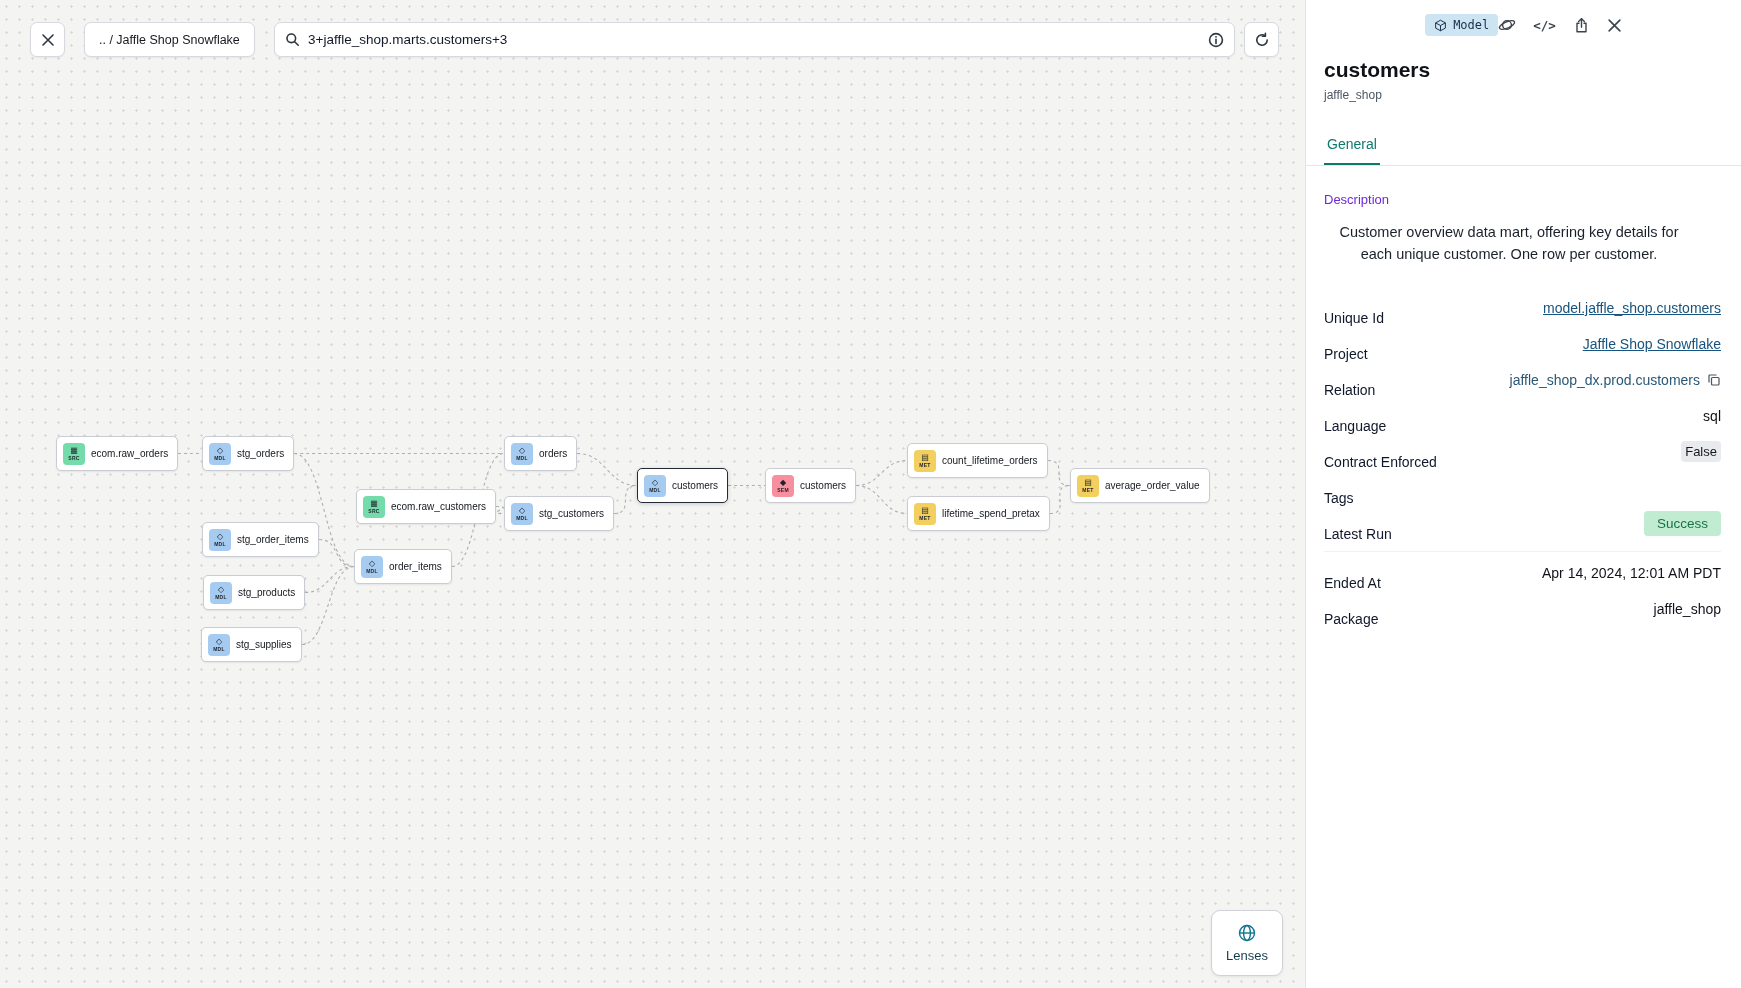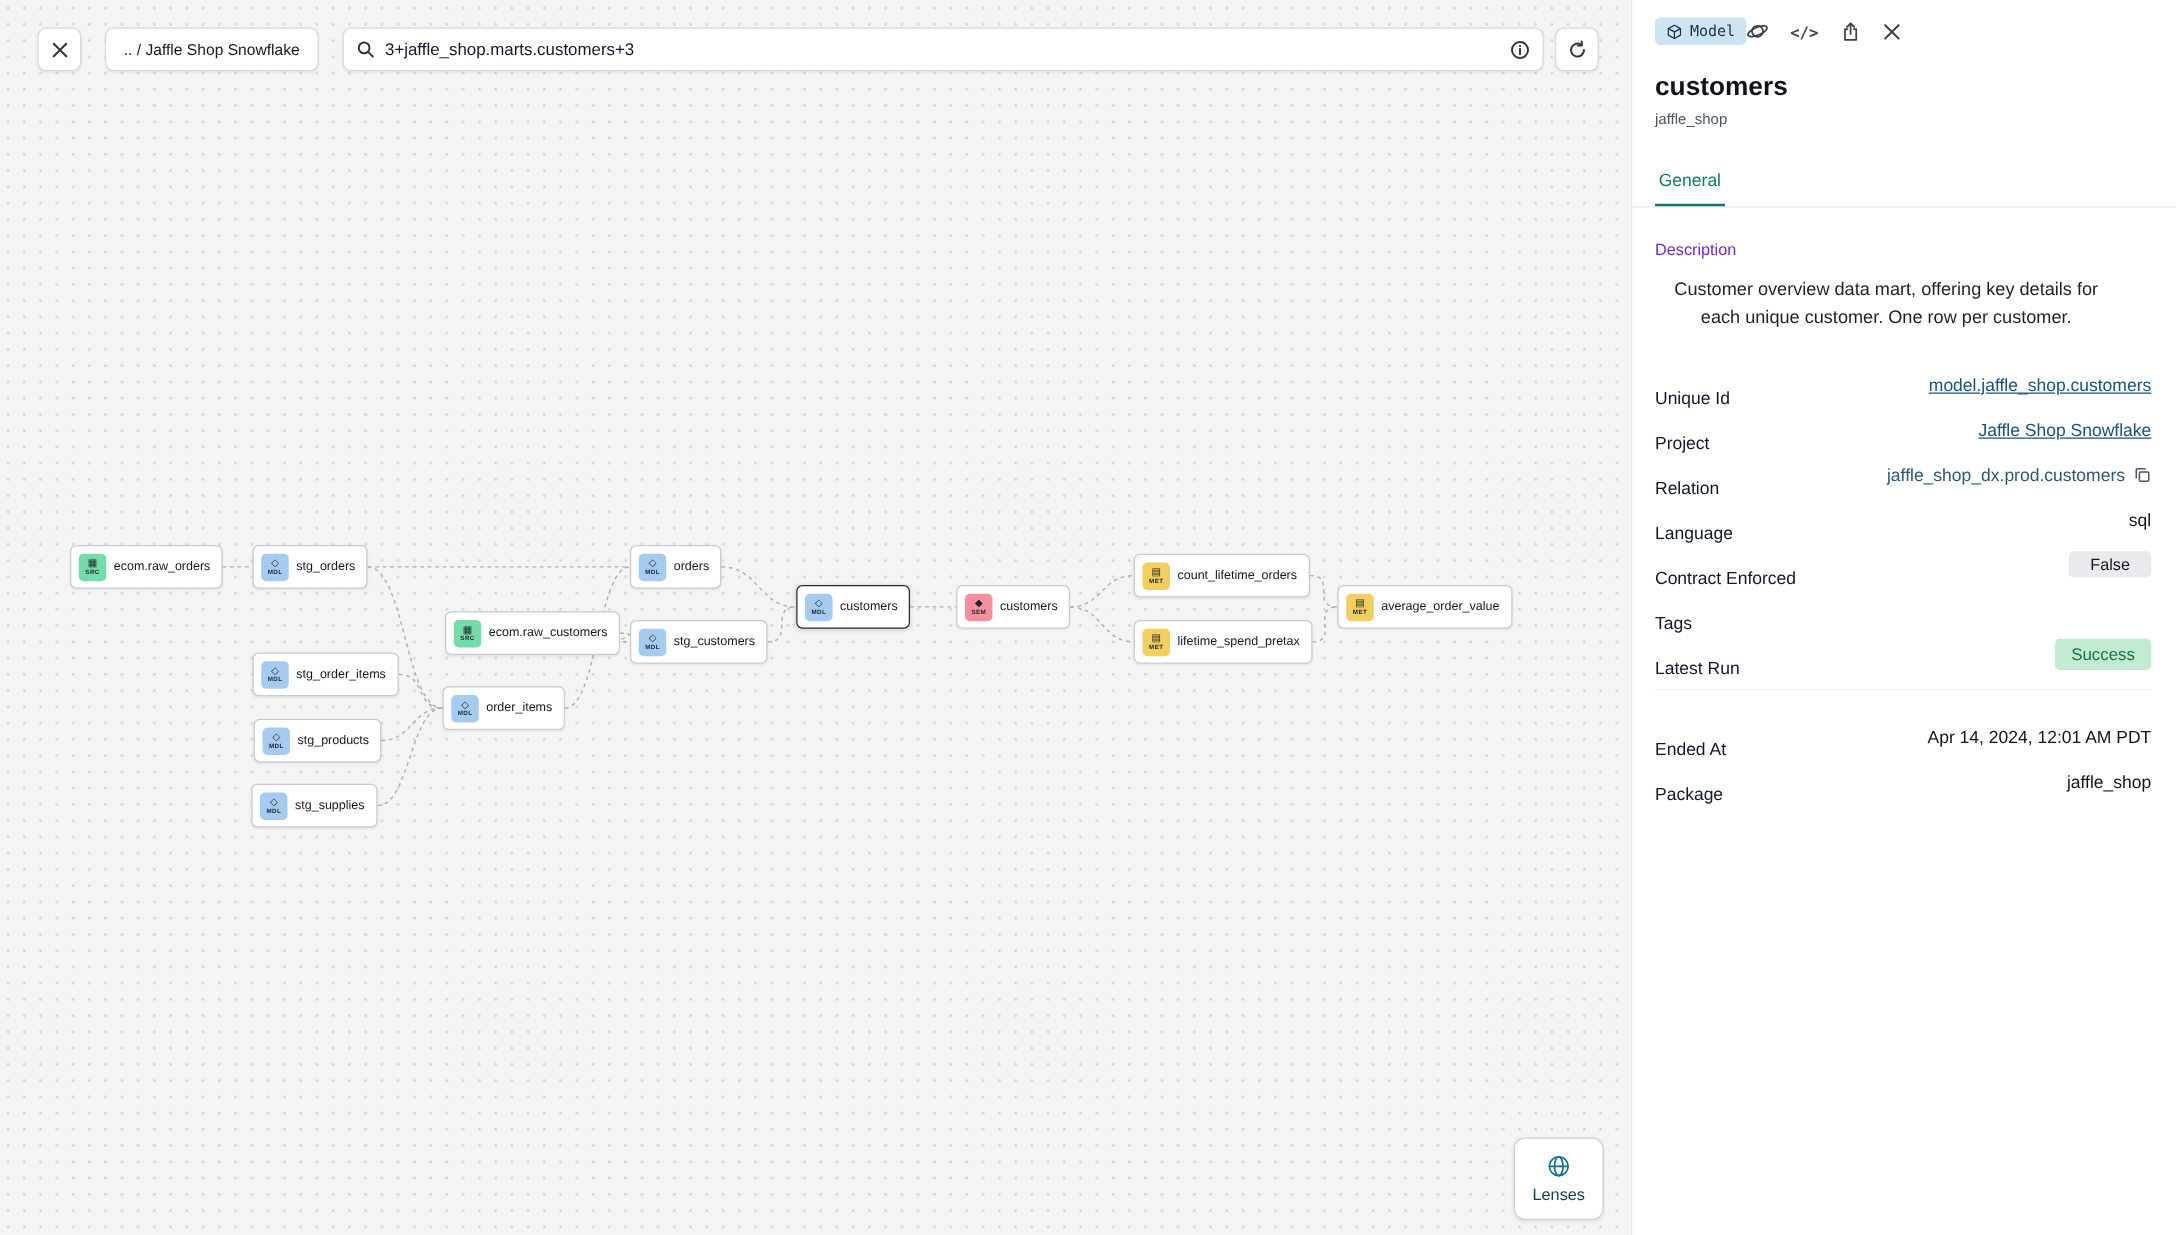--- a/index.html
+++ b/index.html
@@ -65,21 +65,21 @@
   .t-met .nicon { background: var(--met); }
   .nglyph { font-size: 8px; line-height: 9px; }
   .ncode { font-size: 5px; font-weight: bold; letter-spacing: .3px; line-height: 6px; }
   .nlabel { font-size: 10px; color: #14181e; }
 
   
   .panel {
     position: absolute; left: 1306px; top: 0; width: 435px; height: 988px;
     background: #fff; display: flex; flex-direction: column;
   }
-  .panel-head { padding: 14px 18px 0 18px; display: flex; align-items: center; justify-content: flex-start; }
+  .panel-head { padding: 14px 18px 0 18px; display: flex; align-items: center; justify-content: center; }
   .type-badge {
     display: inline-flex; align-items: center; gap: 6px; background: #cde4f2;
     color: #16314a; border-radius: 4px; padding: 4px 9px;
     font-family: "DejaVu Sans Mono", monospace; font-size: 12px;
   }
   .head-icons { display: flex; align-items: center; gap: 17px; }
   .head-icons .hbtn { cursor: pointer; display: flex; align-items: center; color: #3c434d; background: none; border: none; }
   .code-glyph { font-family: "DejaVu Sans Mono", monospace; font-size: 12.5px; font-weight: bold; color: #3c434d; }
 
   .panel-title { padding: 22px 18px 0 18px; font-size: 21px; font-weight: bold; color: #0f1319; }
@@ -90,27 +90,27 @@
     padding: 8px 3px 11px 3px; font-size: 14px; color: var(--accent_teal);
     border-bottom: 2.5px solid var(--accent_teal); cursor: pointer; font-weight: 500;
   }
 
   .panel-body { padding: 26px 20px 20px 18px; overflow-y: auto; }
   .sect-label { font-size: 13px; color: #6d28d9; font-weight: 400; }
   .description-text { margin-top: 14px; font-size: 14.5px; line-height: 1.55; color: #1b212b; max-width: 370px; text-align: center; }
 
   .fields { margin-top: 24px; }
   .frow { display: flex; align-items: center; justify-content: space-between; min-height: 36px; }
-  .frow.sect-break { margin-top: 9px; border-top: 1px solid #f0f1f3; padding-top: 19px; }
+  .frow.sect-break { margin-top: 9px; border-top: 1px solid #f0f1f3; padding-top: 3px; }
   .flabel { font-size: 14px; color: #0f172a; margin-top: 20px; }
   .fvalue { font-size: 14px; color: #10141a; display: flex; align-items: center; gap: 7px; text-align: right; }
   .flink { color: #16537e; text-decoration: underline; font-size: 14px; cursor: pointer; }
   .fcopytext { color: #2a5876; }
   .copybtn { background: none; border: none; cursor: pointer; display: flex; align-items: center; }
-  .badge { border-radius: 4px; padding: 3px 17px; font-size: 13px; }
+  .badge { border-radius: 4px; padding: 3px 4px; font-size: 13px; }
   .badge-gray { background: #e8eaed; color: #15191f; }
   .badge-green { background: var(--success_bg); color: var(--success_text); padding: 5px 13px; font-size: 13.5px; }
 </style>
 </head>
 <body>
 
 <div class="canvas">
   <svg id="edges">
       <path d="M178,453.5 C200,453.5 180,453.5 202,453.5"></path>
       <path d="M294,453.5 C399,453.5 399,453.5 504,453.5"></path>

